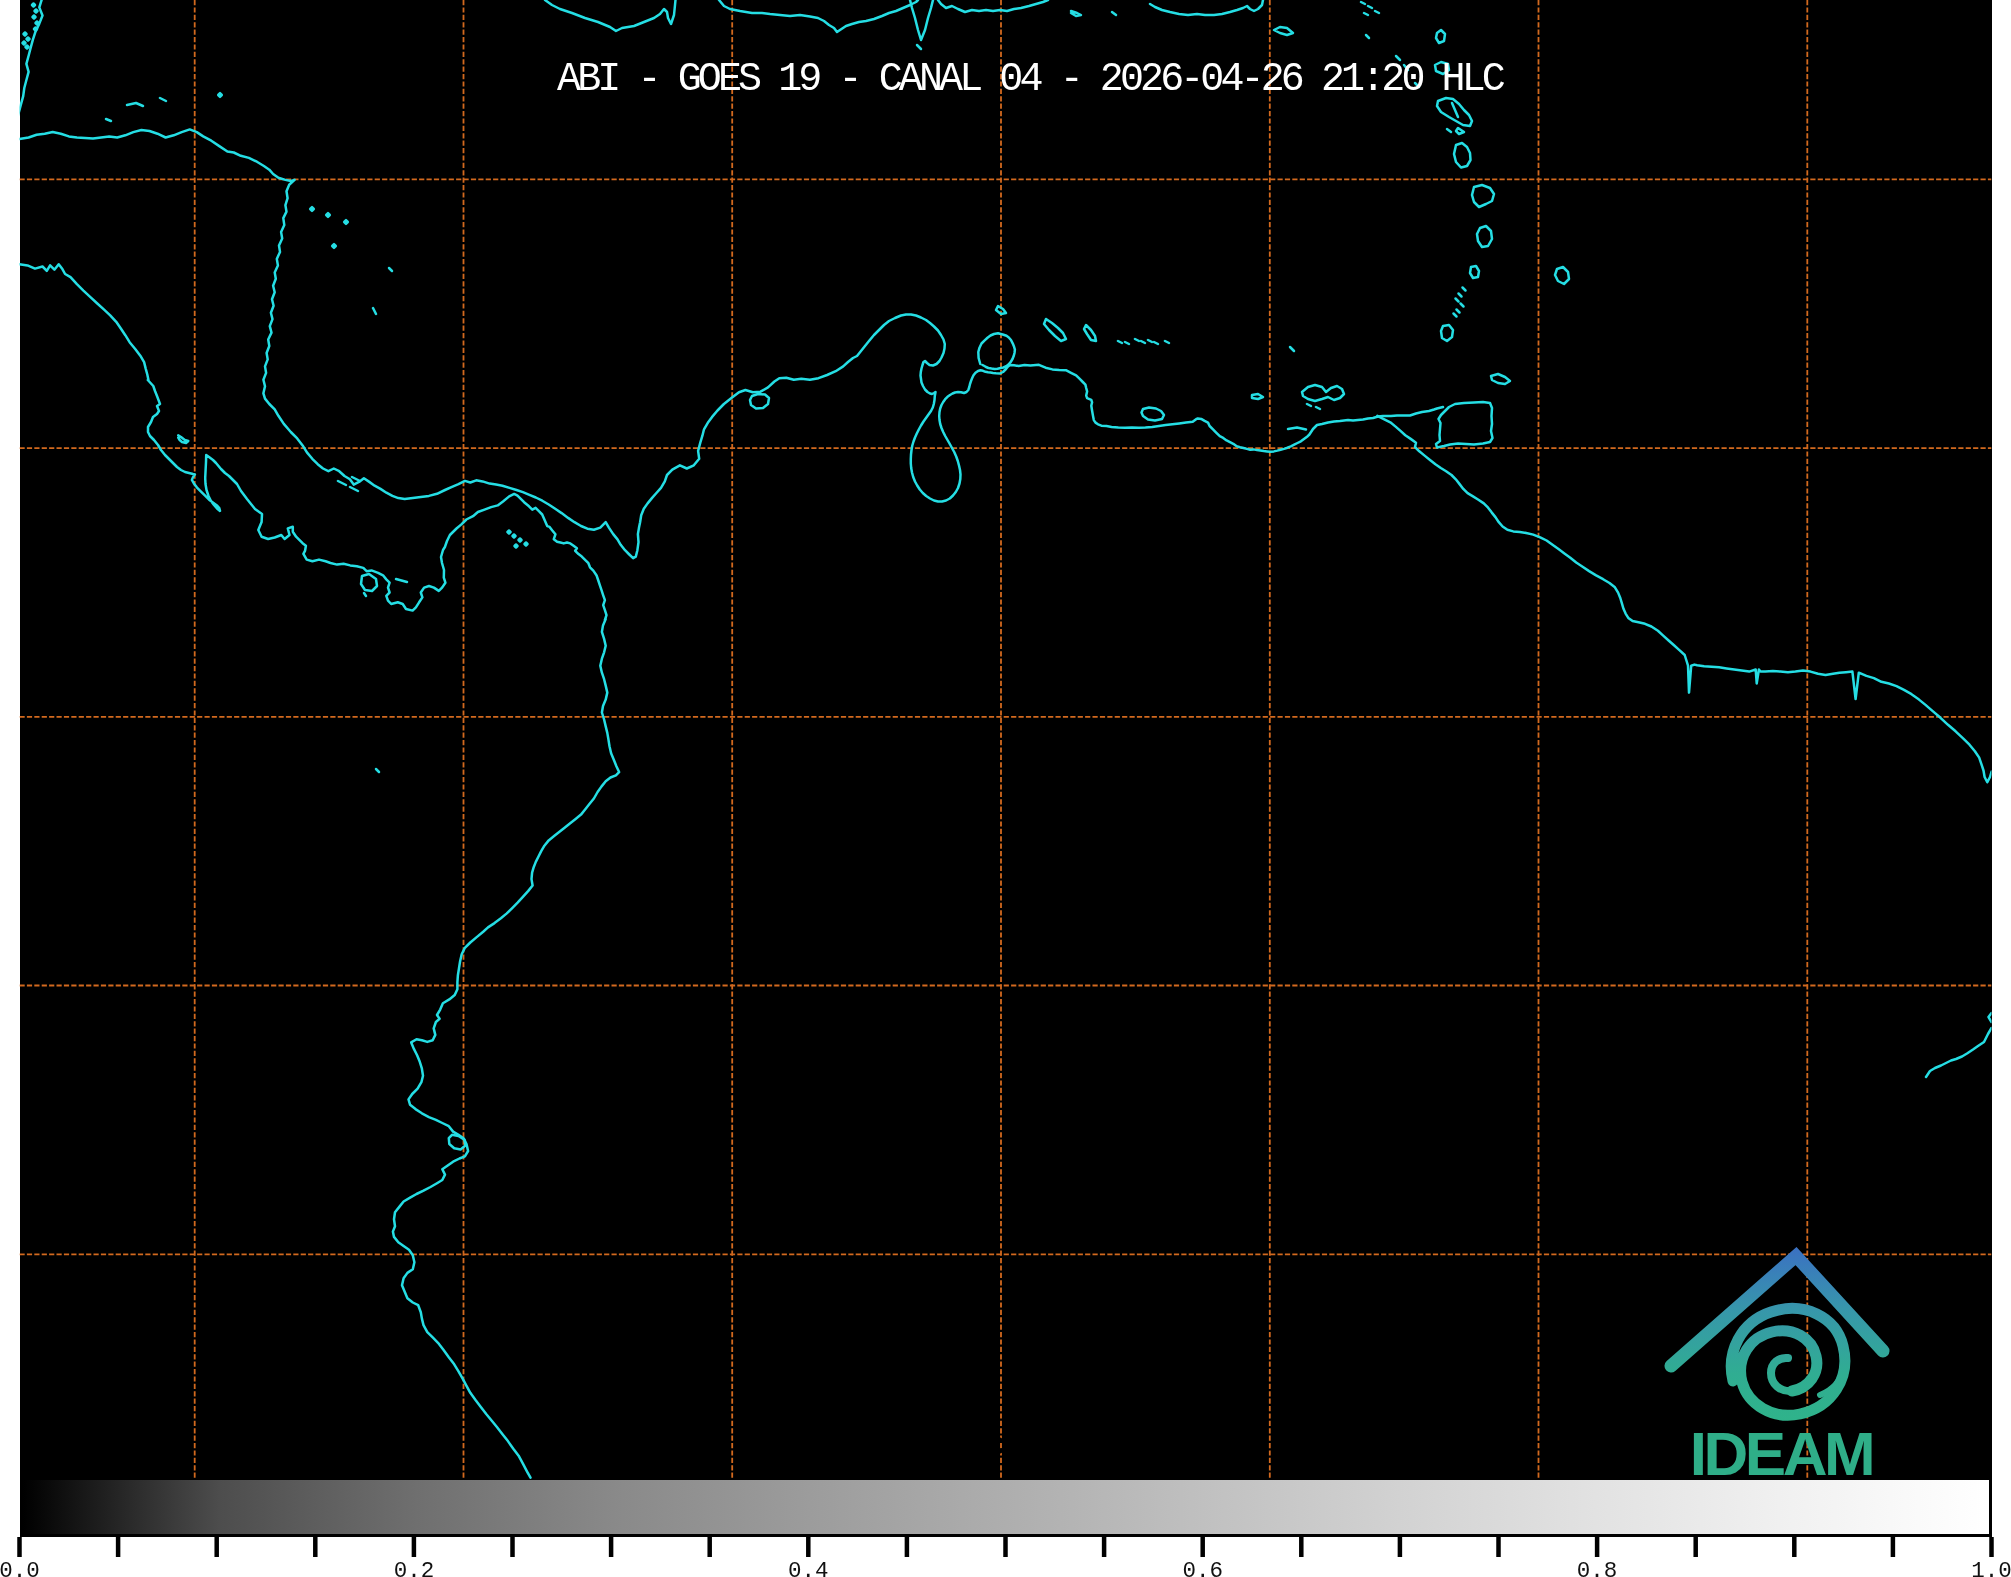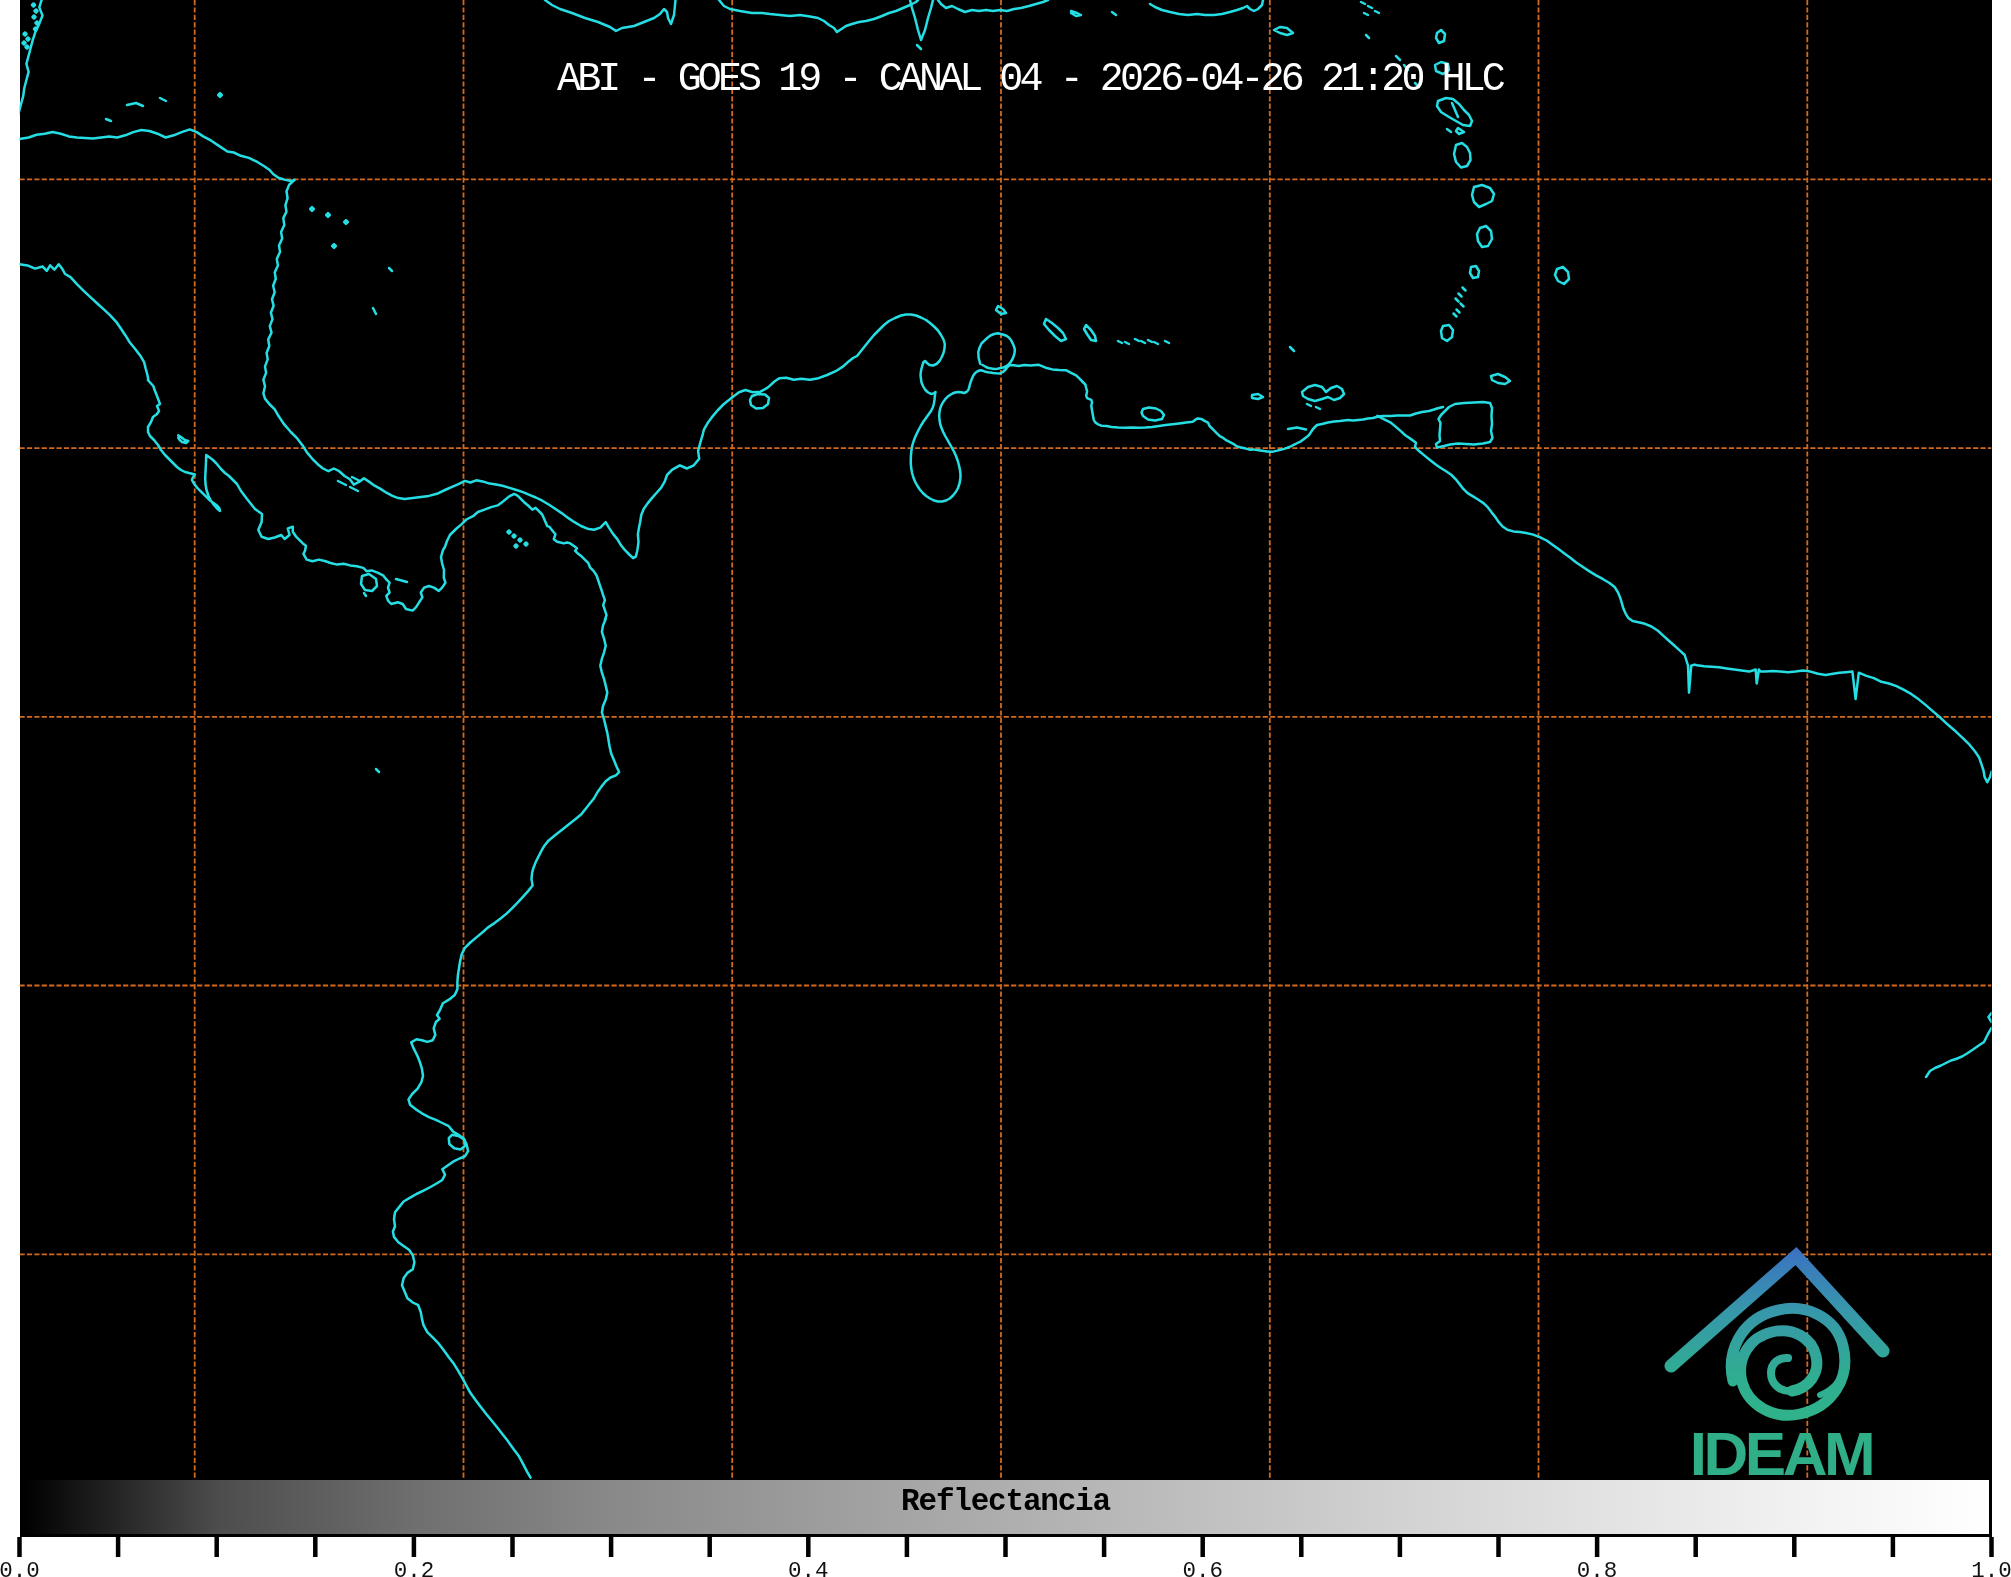--- a/index.html
+++ b/index.html
@@ -2,21 +2,21 @@
 <html><head><meta charset="utf-8"><style>
 html,body{margin:0;padding:0;background:#fff;width:2011px;height:1577px;overflow:hidden}
 #fig{position:relative;width:2011px;height:1577px;background:#fff;font-family:"Liberation Mono",monospace}
 #map{position:absolute;left:19.5px;top:0;width:1972px;height:1480px;background:#000}
 #title{position:absolute;left:24px;top:57px;width:100%;text-align:center;color:#fff;
  font-size:40px;letter-spacing:-3.9px;white-space:pre}
 #cbar{position:absolute;left:19.5px;top:1480px;width:1972px;height:57px;
  background:linear-gradient(to right,#000 0%,#4d4d4d 10%,#6f6f6f 20%,#898989 30%,#9c9c9c 40%,
  #aeaeae 50%,#c0c0c0 60%,#d2d2d2 70%,#e2e2e2 80%,#f1f1f1 90%,#fff 100%);
  border:3.5px solid #000;border-top:none;box-sizing:border-box}
-#cblab{position:absolute;left:0;top:1484px;width:100%;text-align:center;color:#000;
+#cblab{position:absolute;left:0;top:1428px;width:100%;text-align:center;color:#000;
  font-size:31px;font-weight:bold;letter-spacing:-1.2px}
 .tl{position:absolute;top:1557.5px;width:90px;text-align:center;color:#111;font-size:22.5px}
 </style></head><body>
 <div id="fig">
 <div id="map"></div>
 <div id="cbar"></div>
 <svg style="position:absolute;left:0;top:0" width="2011" height="1577" viewBox="0 0 2011 1577">
 <defs>
 <linearGradient id="lg" x1="0" y1="1243" x2="0" y2="1430" gradientUnits="userSpaceOnUse">
 <stop offset="0" stop-color="#3b6ec4"></stop>

